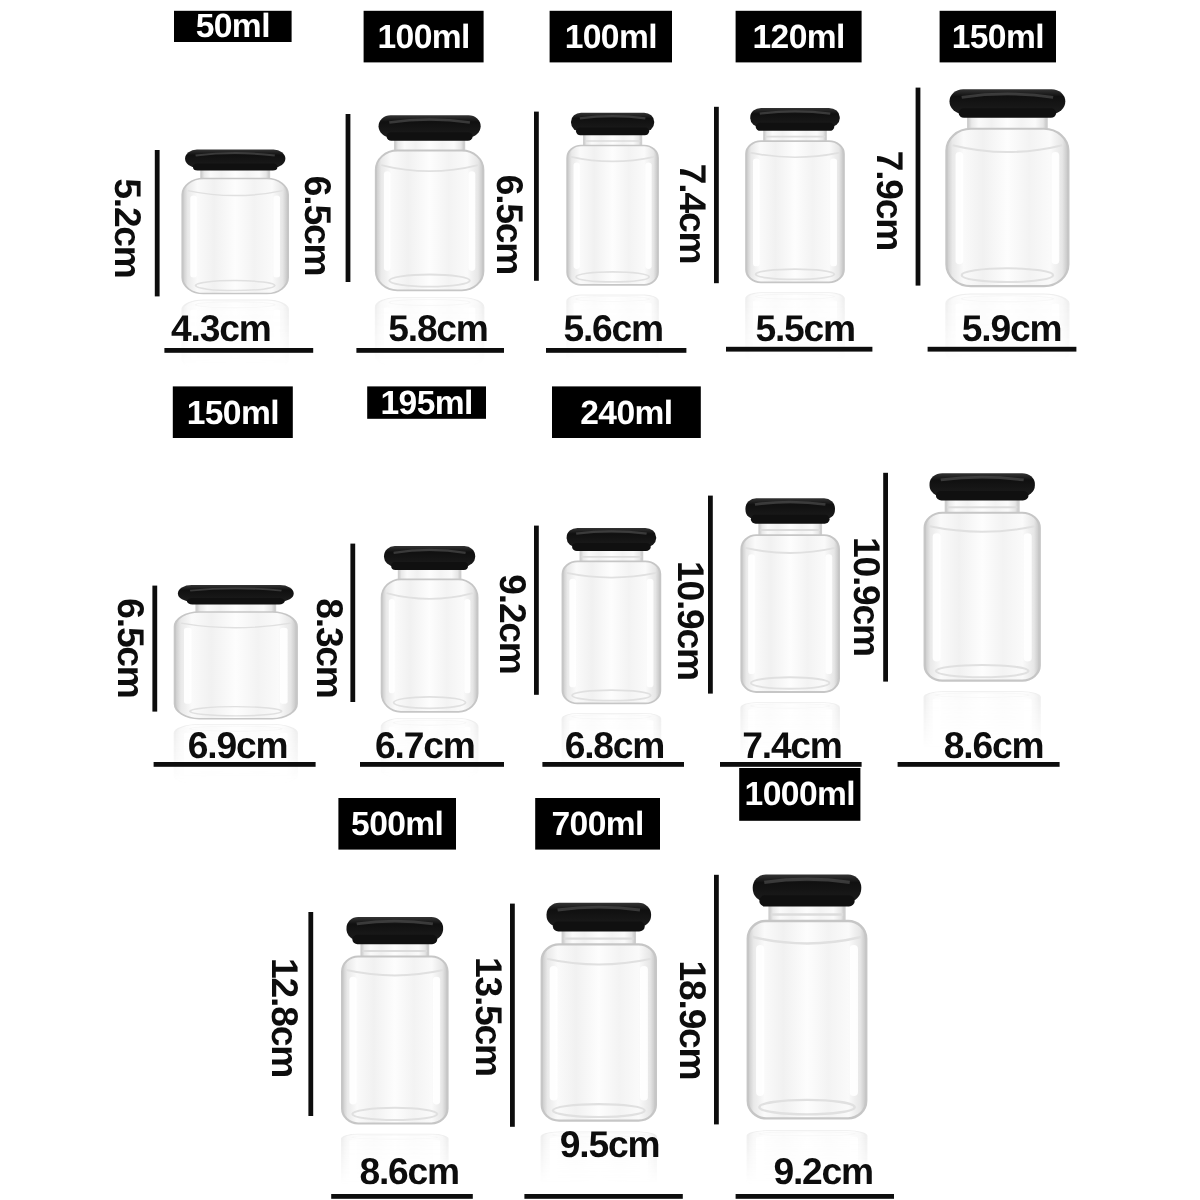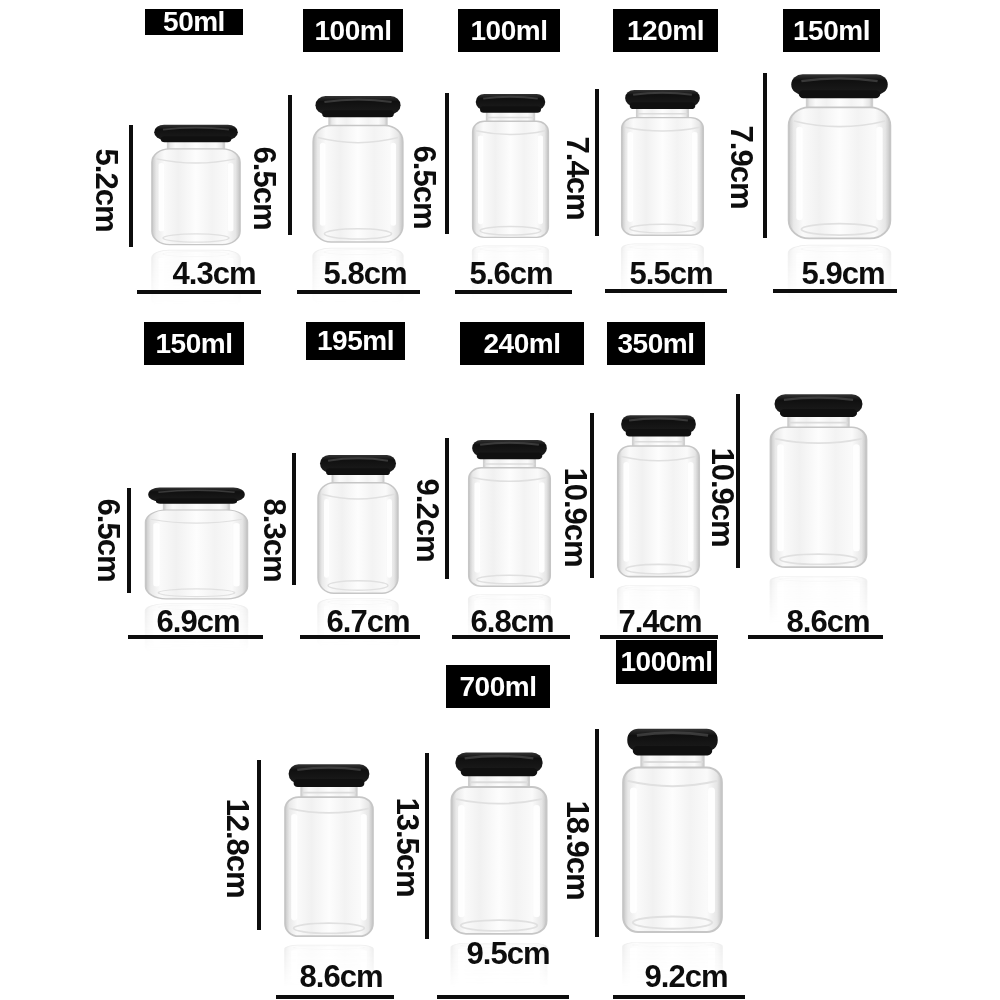--- a/index.html
+++ b/index.html
@@ -91,21 +91,21 @@
         <use href="#gsquat"></use>
       </svg>
     </div>
   <div class="refl" style="left:141px;top:248px;width:110px;height:75px">
       <svg viewBox="0 0 100 150" preserveAspectRatio="none">
         <use href="#gsquat"></use>
       </svg>
     </div>
   <div class="vl" style="left:129px;top:125px;height:122px"></div>
   <div class="ht" style="left:106px;top:190px">5.2cm</div>
-  <div class="wt" style="left:214px;top:274px">4.3cm</div>
+  <div class="wt" style="left:184px;top:274px">4.3cm</div>
   <div class="ul" style="left:137px;top:290px;width:124px"></div>
 
   <div class="vol" style="left:303px;top:9px;width:100px;height:43px">
       <span>100ml</span>
     </div>
   <div class="jarbox" style="left:302px;top:94px;width:112px;height:152px">
       <svg viewBox="0 0 100 150" preserveAspectRatio="none">
         <use href="#gsquat"></use>
       </svg>
     </div>
@@ -184,59 +184,56 @@
   <div class="refl" style="left:133px;top:602px;width:127px;height:65px">
       <svg viewBox="0 0 100 150" preserveAspectRatio="none">
         <use href="#gsquat"></use>
       </svg>
     </div>
   <div class="vl" style="left:127px;top:488px;height:105px"></div>
   <div class="ht" style="left:108px;top:540px">6.5cm</div>
   <div class="wt" style="left:198px;top:622px">6.9cm</div>
   <div class="ul" style="left:128px;top:635px;width:135px"></div>
 
-  <div class="vol" style="left:306px;top:322px;width:99px;height:38px">
+  <div class="vol" style="left:306px;top:322px;width:99px;height:27px">
       <span>195ml</span>
     </div>
   <div class="jarbox" style="left:308px;top:453px;width:100px;height:144px">
       <svg viewBox="0 0 100 150" preserveAspectRatio="none">
         <use href="#gsquat"></use>
       </svg>
     </div>
   <div class="refl" style="left:308px;top:597px;width:100px;height:65px">
       <svg viewBox="0 0 100 150" preserveAspectRatio="none">
         <use href="#gsquat"></use>
       </svg>
     </div>
   <div class="vl" style="left:292px;top:453px;height:132px"></div>
   <div class="ht" style="left:274px;top:540px">8.3cm</div>
-  <div class="wt" style="left:368px;top:622px">6.7cm</div>
+  <div class="wt" style="left:354px;top:622px">6.7cm</div>
   <div class="ul" style="left:300px;top:635px;width:120px"></div>
 
   <div class="vol" style="left:460px;top:322px;width:124px;height:43px">
       <span>240ml</span>
     </div>
   <div class="jarbox" style="left:453px;top:438px;width:113px;height:154px">
       <svg viewBox="0 0 100 160" preserveAspectRatio="none">
         <use href="#gtall"></use>
       </svg>
     </div>
   <div class="refl" style="left:453px;top:592px;width:113px;height:65px">
       <svg viewBox="0 0 100 160" preserveAspectRatio="none">
         <use href="#gtall"></use>
       </svg>
     </div>
   <div class="vl" style="left:445px;top:438px;height:141px"></div>
   <div class="ht" style="left:427px;top:520px">9.2cm</div>
   <div class="wt" style="left:512px;top:622px">6.8cm</div>
   <div class="ul" style="left:452px;top:635px;width:118px"></div>
 
-  <div class="vol" style="left:607px;top:322px;width:98px;height:43px">
-      <span>350ml</span>
-    </div>
   <div class="jarbox" style="left:602px;top:413px;width:113px;height:170px">
       <svg viewBox="0 0 100 160" preserveAspectRatio="none">
         <use href="#gtall"></use>
       </svg>
     </div>
   <div class="refl" style="left:602px;top:583px;width:113px;height:65px">
       <svg viewBox="0 0 100 160" preserveAspectRatio="none">
         <use href="#gtall"></use>
       </svg>
     </div>
@@ -253,20 +250,23 @@
   <div class="refl" style="left:752px;top:574px;width:133px;height:65px">
       <svg viewBox="0 0 100 160" preserveAspectRatio="none">
         <use href="#gtall"></use>
       </svg>
     </div>
   <div class="vl" style="left:736px;top:394px;height:174px"></div>
   <div class="ht" style="left:722px;top:497px">10.9cm</div>
   <div class="wt" style="left:828px;top:622px">8.6cm</div>
   <div class="ul" style="left:748px;top:635px;width:135px"></div>
 
+  <div class="vol" style="left:282px;top:665px;width:98px;height:43px">
+      <span>500ml</span>
+    </div>
   <div class="jarbox" style="left:268px;top:762px;width:122px;height:181px">
       <svg viewBox="0 0 100 160" preserveAspectRatio="none">
         <use href="#gtall"></use>
       </svg>
     </div>
   <div class="refl" style="left:268px;top:943px;width:122px;height:57px">
       <svg viewBox="0 0 100 160" preserveAspectRatio="none">
         <use href="#gtall"></use>
       </svg>
     </div>

